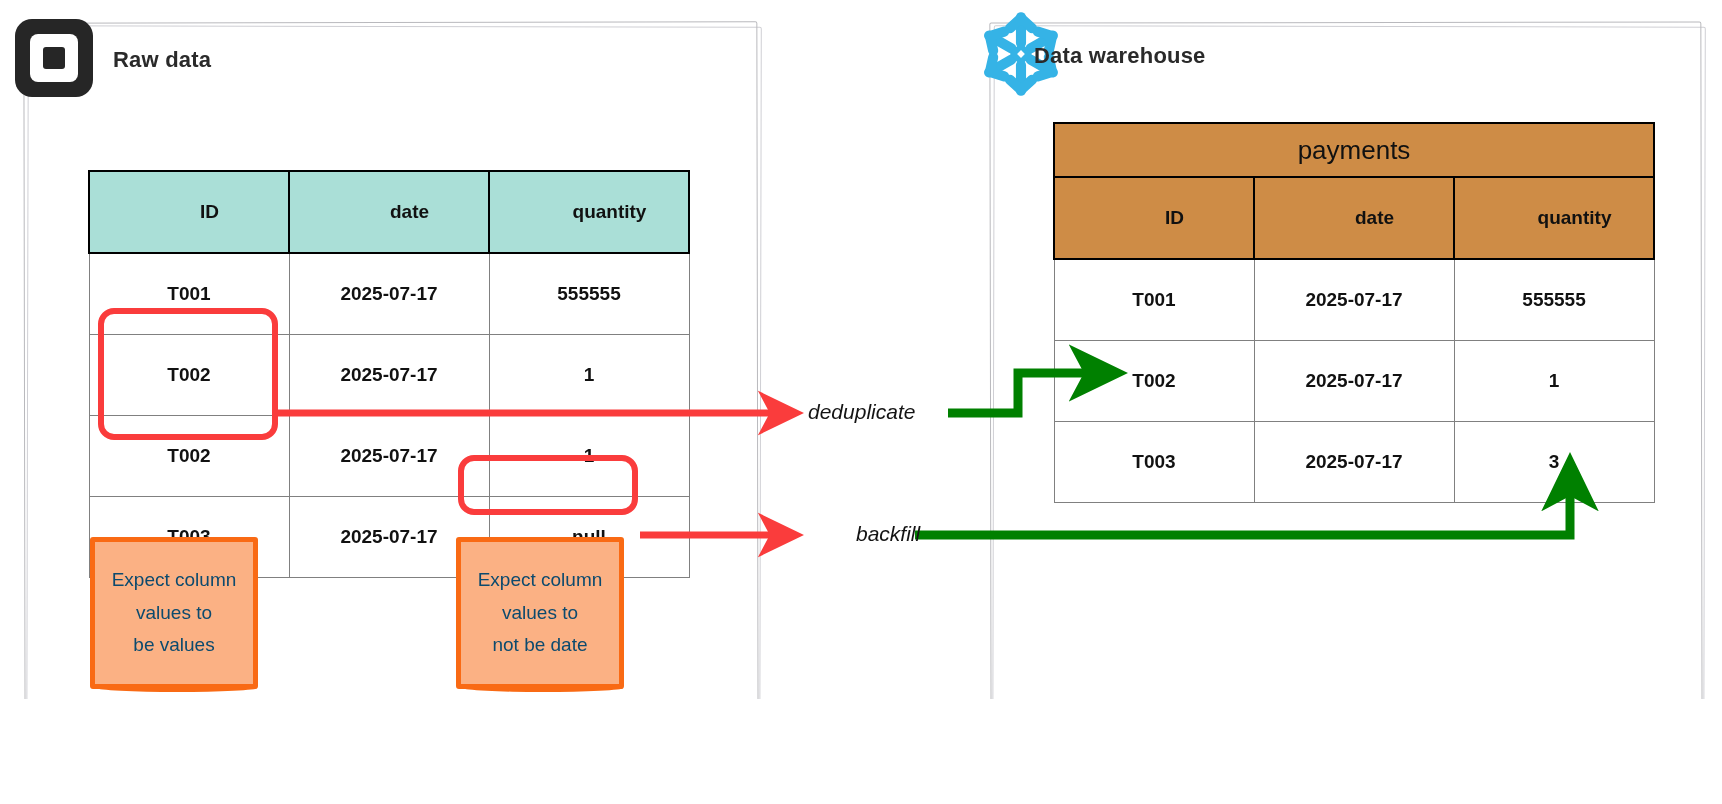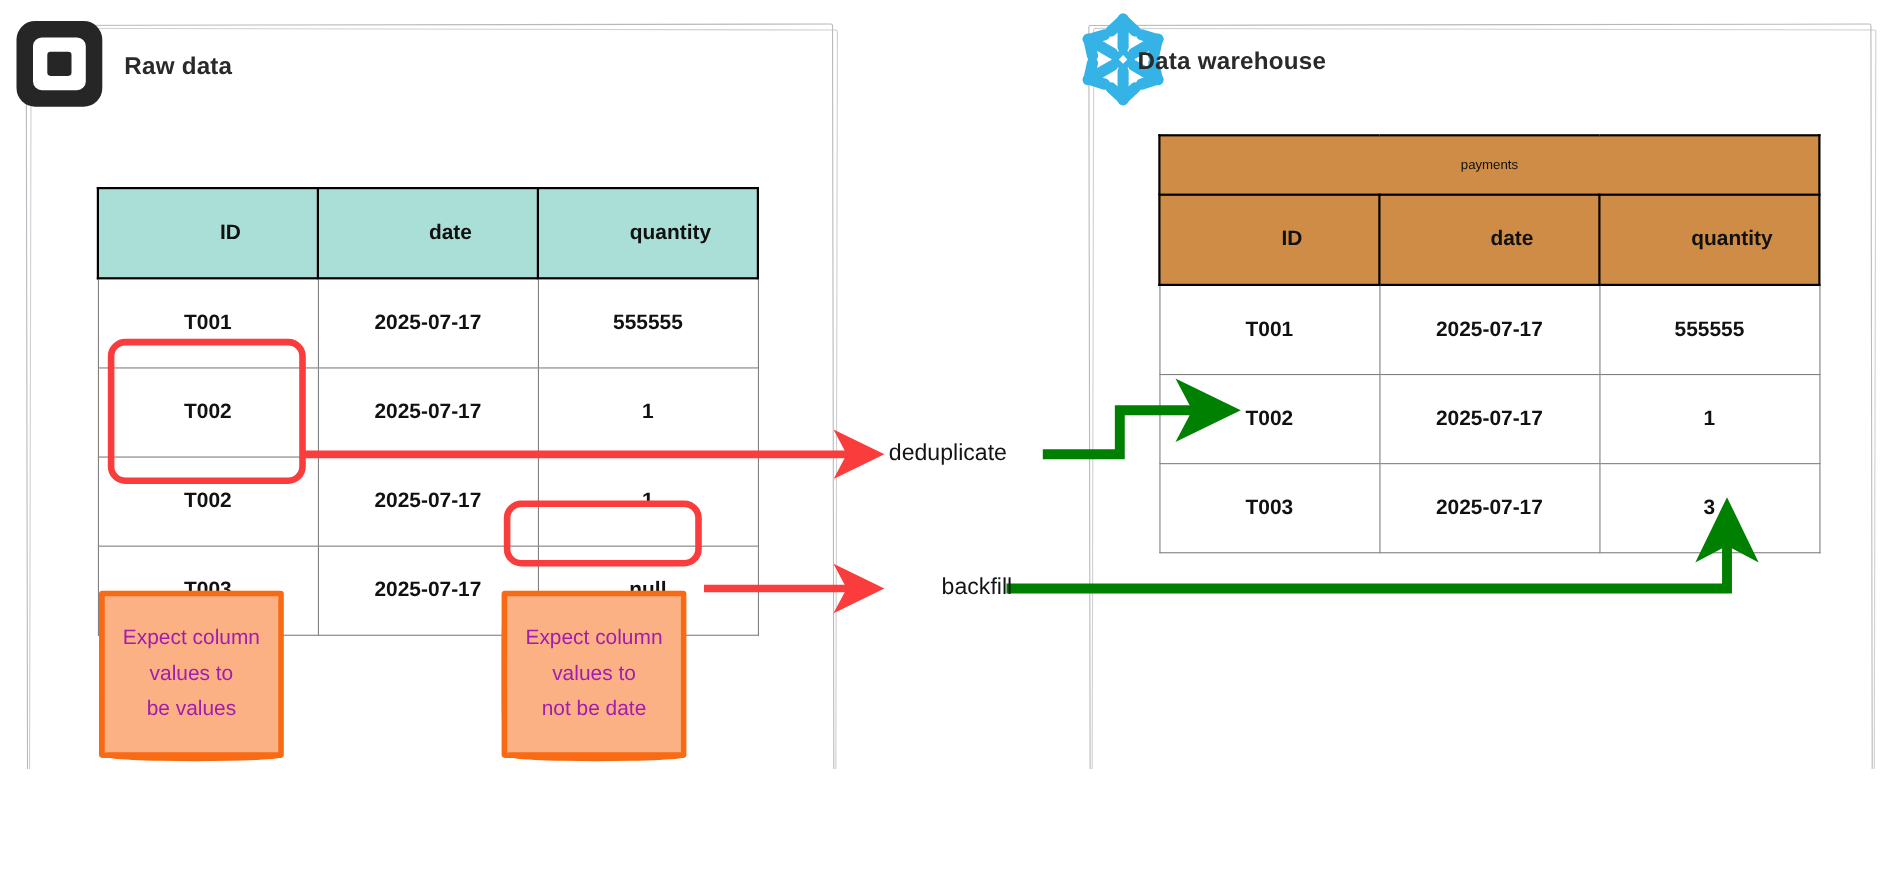--- a/index.html
+++ b/index.html
@@ -78,21 +78,21 @@
     border: 2px solid #000000;
     font-size: 19px;
     padding-left: 41px;
   }
   .teal .hdr-cell { background: #aadfd7; }
   .orange .hdr-cell { background: #ce8c46; }
   .orange .title-cell {
     background: #ce8c46;
     border: 2px solid #000000;
     font-weight: normal;
-    font-size: 12px;
+    font-size: 26px;
     height: 52px;
   }
 
   
   .hl-box {
     position: absolute;
     border: 6px solid #fa3c3c;
     border-radius: 16px;
     box-sizing: border-box;
     pointer-events: none;
@@ -103,21 +103,21 @@
     position: absolute;
     background: #fbb184;
     border: 5px solid #f96a14;
     box-sizing: border-box;
     display: flex;
     flex-direction: column;
     align-items: center;
     justify-content: center;
     font-size: 19px;
     line-height: 1.72;
-    color: #a21caf;
+    color: #0c4a6e;
     text-align: center;
     border-radius: 3px;
   }
   .sticky::before {
     content: "";
     position: absolute;
     left: -5px;
     top: -2px;
     width: 5px;
     height: 101%;
@@ -143,20 +143,21 @@
     top: 0;
     width: 1722px;
     height: 804px;
     pointer-events: none;
   }
   .edge-label {
     position: absolute;
     font-size: 21px;
     color: #141414;
     white-space: nowrap;
+    font-style: italic;
   }
 </style>
 </head>
 <body>
 
 <div id="canvas">
 
   <div class="panel" style="left:24px; top:22px; width:734px; height:758px;">
     <div class="frame-line l2"></div>
     <div class="frame-line l1"></div>

